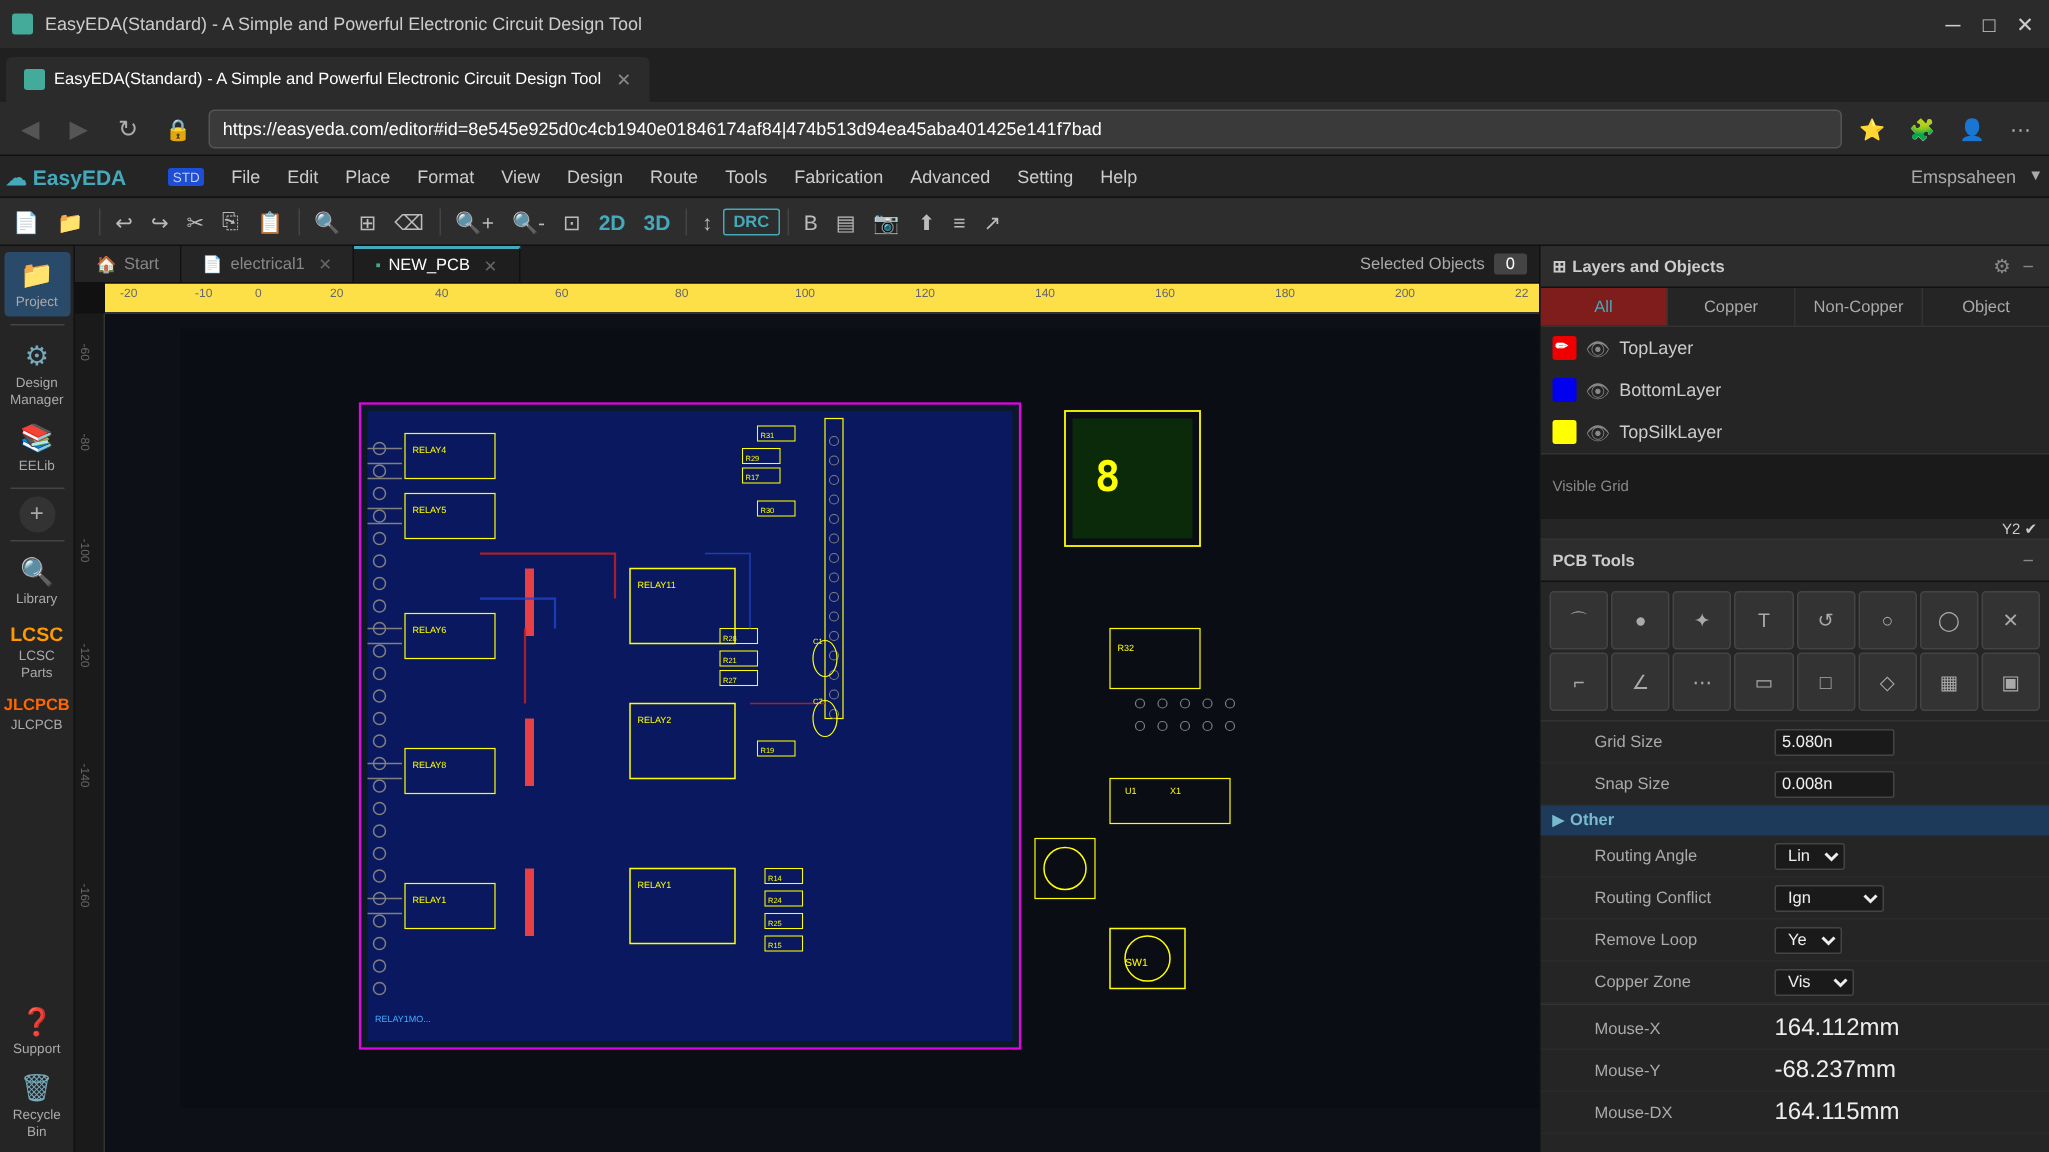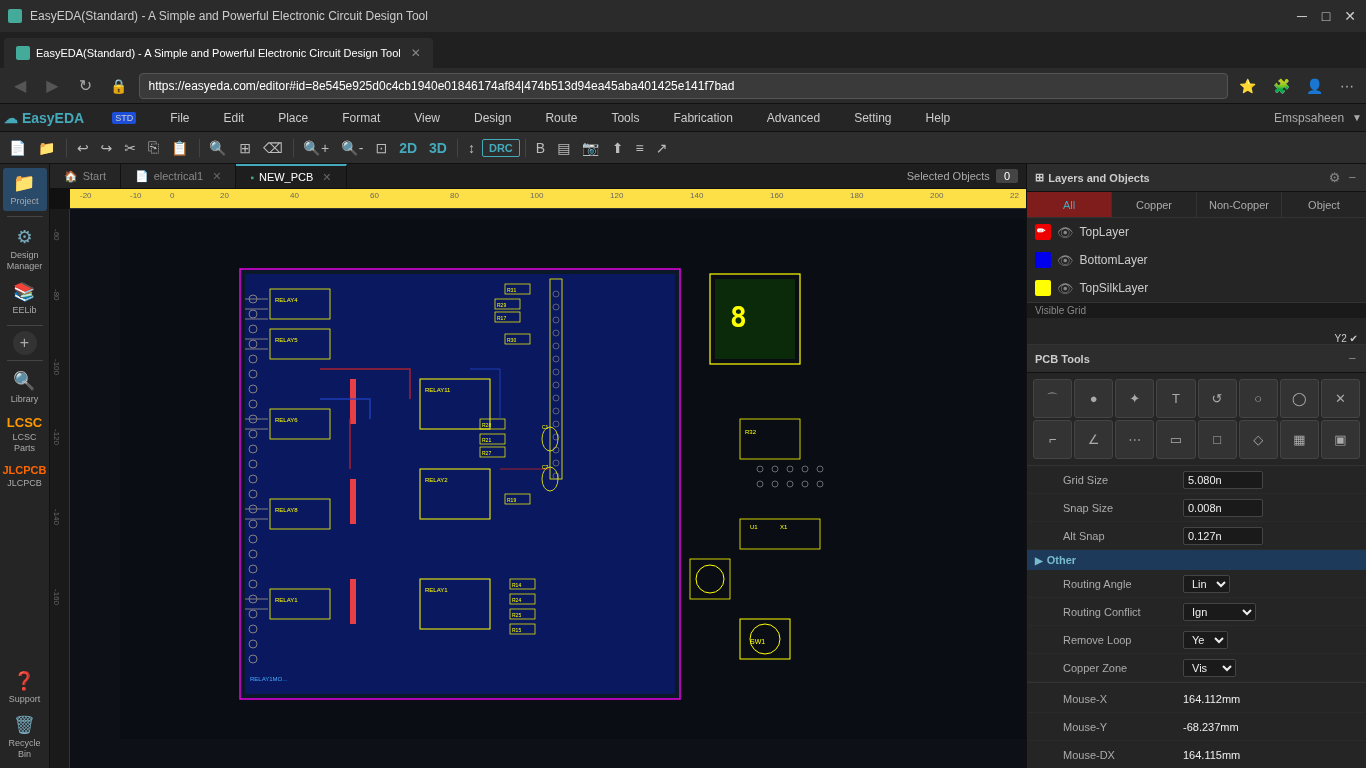--- a/index.html
+++ b/index.html
@@ -18,21 +18,21 @@
     .address-bar { height: 36px; background: #2b2b2b; display: flex; align-items: center; padding: 4px 8px; gap: 8px; border-bottom: 1px solid #111; }
     .address-input { flex: 1; background: #3a3a3a; border: 1px solid #555; border-radius: 4px; padding: 3px 8px; color: #fff; font-size: 12px; height: 26px; }
     .nav-btn { color: #aaa; background: none; border: none; font-size: 16px; cursor: pointer; padding: 2px 6px; }
     .nav-btn.disabled { color: #555; }
     .toolbar-icon { color: #aaa; font-size: 14px; padding: 2px 4px; cursor: pointer; }
 
     
     .app { display: flex; flex-direction: column; height: calc(768px - 32px - 36px - 36px); background: #1e1e1e; }
 
     
-    .app-menubar { height: 28px; background: #252526; display: flex; align-items: center; padding: 0 4px; border-bottom: 1px solid #111; gap: 18px; }
+    .app-menubar { height: 28px; background: #252526; display: flex; align-items: center; padding: 0 4px; border-bottom: 1px solid #111; gap: 2px; }
     .app-logo { display: flex; align-items: center; gap: 4px; margin-right: 8px; }
     .app-logo-badge { background: #1d4ed8; color: #ccc; font-size: 9px; padding: 1px 3px; border-radius: 2px; margin-left: 24px; }
     .menu-item { color: #ccc; padding: 3px 8px; cursor: pointer; border-radius: 3px; font-size: 12px; }
 
     
     .app-toolbar { height: 32px; background: #2d2d2d; display: flex; align-items: center; padding: 0 4px; border-bottom: 1px solid #111; gap: 2px; }
     .tb-btn { color: #bbb; background: none; border: none; cursor: pointer; font-size: 14px; padding: 2px 5px; border-radius: 2px; }
     .tb-sep { width: 1px; height: 18px; background: #444; margin: 0 3px; }
 
     
@@ -73,21 +73,21 @@
     .layer-name { font-size: 12px; color: #ccc; }
 
     
     .tools-panel { border-bottom: 1px solid #333; }
     .tools-grid { display: grid; grid-template-columns: repeat(8, 1fr); gap: 2px; padding: 6px; }
     .tool-btn { aspect-ratio: 1; display: flex; align-items: center; justify-content: center; background: #333; border: 1px solid #444; border-radius: 3px; cursor: pointer; color: #aaa; font-size: 13px; }
 
     
     .prop-row { display: flex; align-items: center; height: 28px; border-bottom: 1px solid #2a2a2a; padding: 0 8px; }
     .prop-label { color: #aaa; font-size: 11px; width: 120px; flex-shrink: 0; margin-left: 28px; }
-    .prop-value { color: #eee; font-size: 11px; flex: 1; }
+    .prop-value { color: #eee; font-size: 16px; flex: 1; }
     .prop-input { background: #1a1a1a; border: 1px solid #444; color: #eee; font-size: 11px; padding: 2px 4px; width: 80px; border-radius: 2px; }
     .prop-select { background: #1a1a1a; border: 1px solid #444; color: #eee; font-size: 11px; padding: 1px 4px; border-radius: 2px; }
     .section-header { background: #1e3a5a; color: #7bc; font-size: 11px; font-weight: bold; padding: 4px 8px; display: flex; align-items: center; gap: 4px; }
     .section-toggle { color: #7bc; font-size: 10px; }
 
     
     .mouse-coords { border-top: 1px solid #333; padding: 2px 0; }
 
     
     .ruler-num { position: absolute; font-size: 8px; color: #666; top: 2px; }
@@ -483,21 +483,21 @@
         <div class="layer-row">
           <div style="width:16px;height:16px;background:#00e;border-radius:2px;flex-shrink:0;"></div>
           <span class="layer-eye">👁</span>
           <span class="layer-name">BottomLayer</span>
         </div>
         <div class="layer-row">
           <div style="width:16px;height:16px;background:#ff0;border-radius:2px;flex-shrink:0;"></div>
           <span class="layer-eye">👁</span>
           <span class="layer-name">TopSilkLayer</span>
         </div>
-        <div style="padding:2px 8px;font-size:10px;color:#888;background:#1a1a1a;border-top:1px solid #333;">
+        <div style="padding:16px 8px;font-size:10px;color:#888;background:#1a1a1a;border-top:1px solid #333;">
           <span>Visible Grid</span>
           <span style="float:right;color:#ccc;margin-top:28px;">Y2 ✔</span>
         </div>
       </div>
 
       <div class="tools-panel">
         <div class="panel-header">
           <span>PCB Tools</span>
           <div class="panel-header-actions">
             <button class="panel-header-btn">−</button>
@@ -525,24 +525,20 @@
 
       <div>
         <div class="prop-row">
           <span class="prop-label">Grid Size</span>
           <input class="prop-input" value="5.080n" style="">
         </div>
         <div class="prop-row">
           <span class="prop-label">Snap Size</span>
           <input class="prop-input" value="0.008n" style="">
         </div>
-        <div class="prop-row">
-          <span class="prop-label">Alt Snap</span>
-          <input class="prop-input" value="0.127n" style="">
-        </div>
 
         <div class="section-header">
           <span class="section-toggle">▶</span>
           <span>Other</span>
         </div>
 
         <div class="prop-row">
           <span class="prop-label">Routing Angle</span>
           <select class="prop-select">
             <option>Lin</option>

